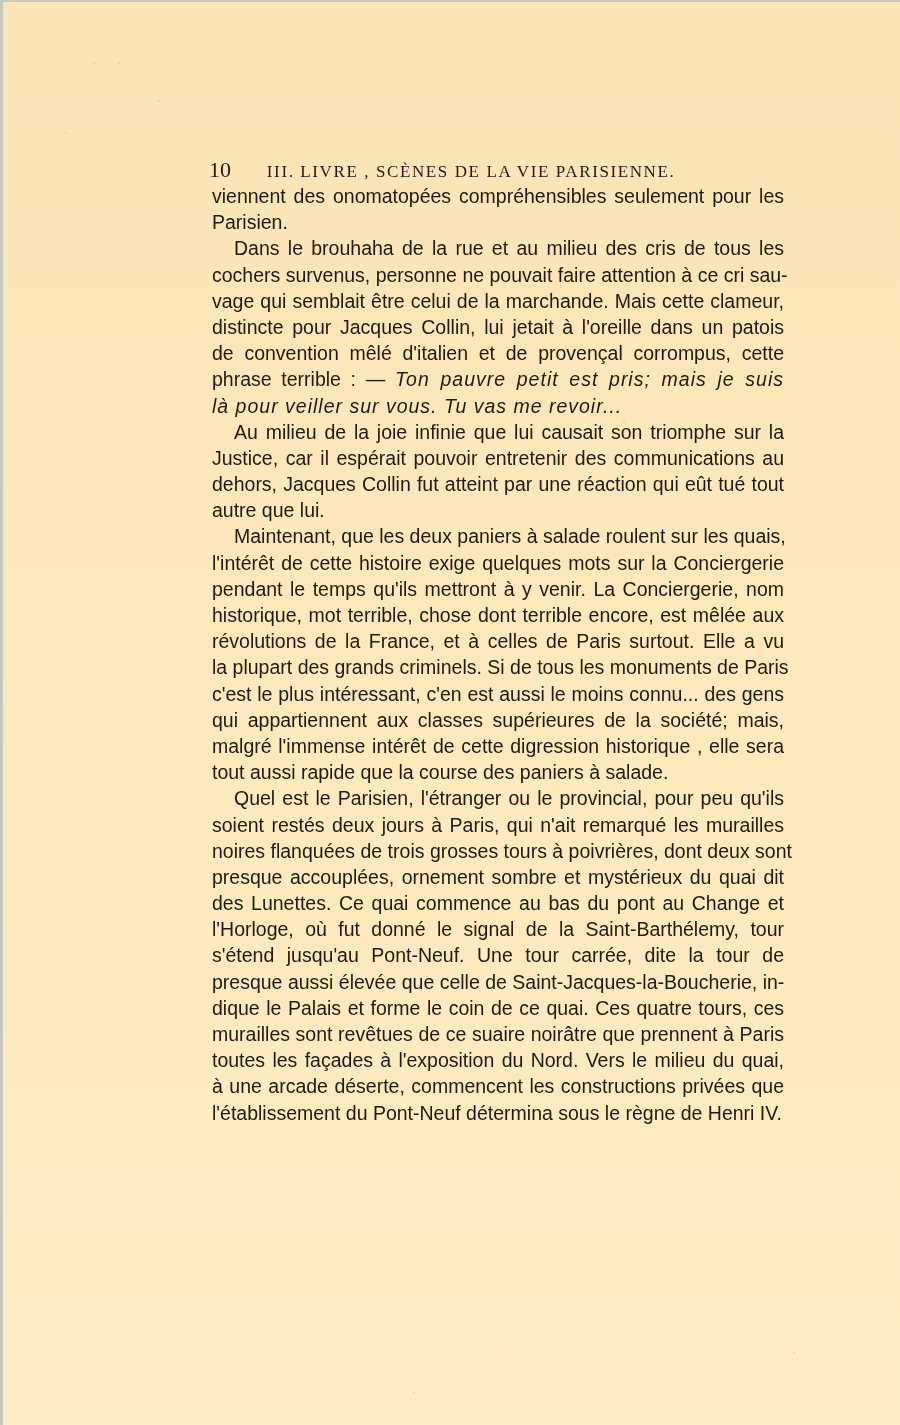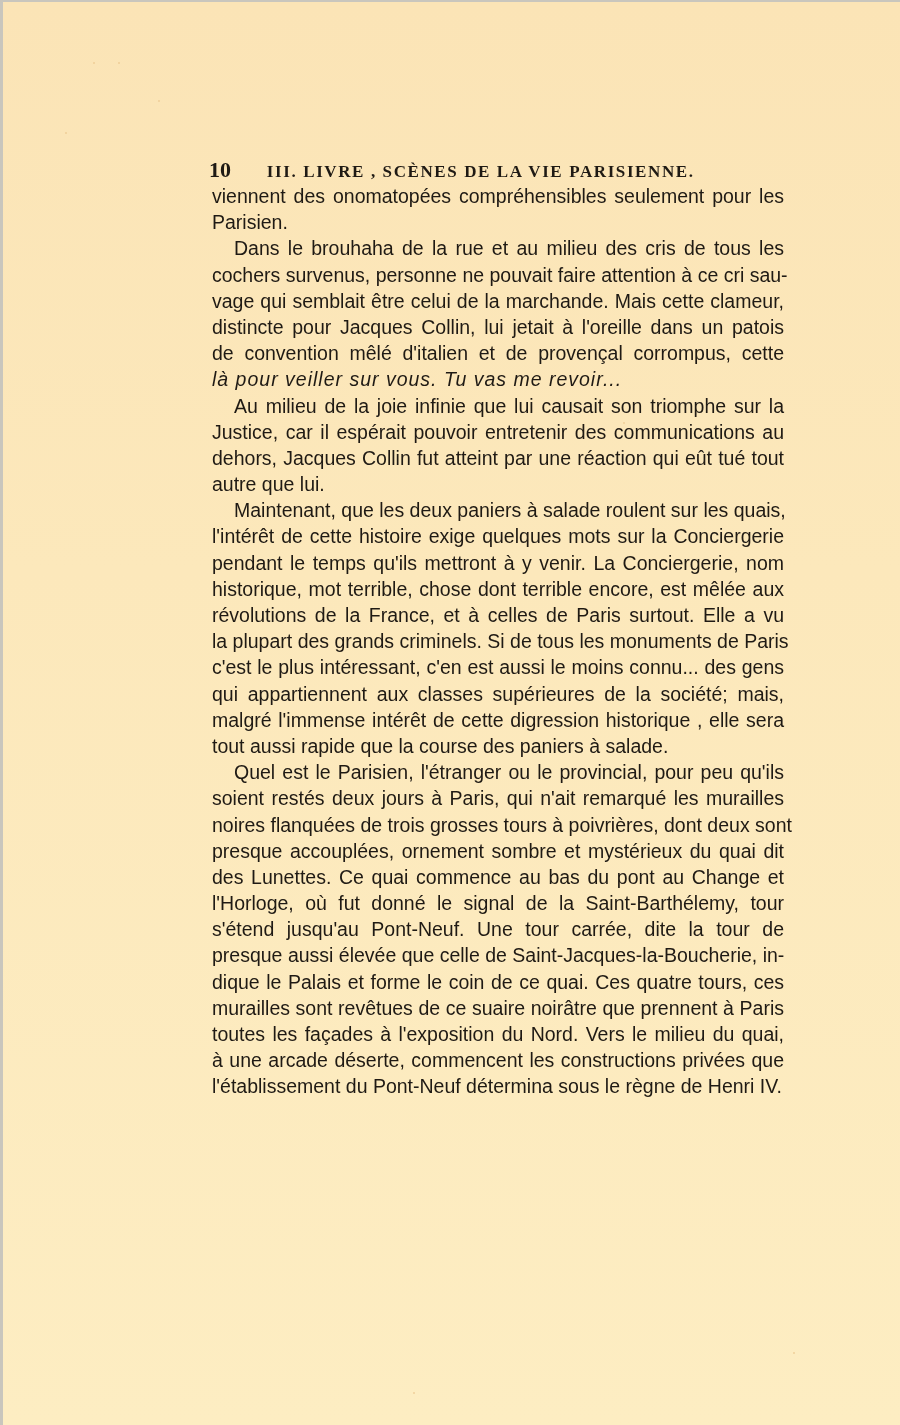--- a/index.html
+++ b/index.html
@@ -8,21 +8,21 @@
     background: #c9c6bd;
     font-family: "DejaVu Serif", "Liberation Serif", serif;
   }
   .page {
     position: absolute; left: 3px; top: 2px; width: 897px; height: 1423px;
     background: linear-gradient(180deg, #fbe4b6 0%, #fce8bb 40%, #fdedc2 100%);
   }
   .speck { position: absolute; width: 2px; height: 2px; background: #e9c48c; border-radius: 50%; opacity: .7; }
   .header {
     position: absolute; left: 206px; top: 155px; width: 580px;
-    font-family: "Liberation Serif", serif; font-weight: bold;
+    font-family: "Liberation Serif", serif; font-weight: normal;
     color: #1f1a14; font-size: 17px; letter-spacing: 1.6px;
     white-space: nowrap;
   }
   .header .pno { font-size: 22px; letter-spacing: 0; margin-right: 30px; }
   .body-text {
     position: absolute; left: 209px; top: 181px; width: 572px;
     font-family: Liberation Sans, sans-serif;
     color: #1f1a14; font-size: 19.5px; line-height: 26.2px;
     font-stretch: condensed;
   }
@@ -52,20 +52,21 @@
       <div>
         <span class="line"><span>viennent des onomatopées compréhensibles seulement pour les</span></span>
         <span class="line last"><span>Parisien.</span></span>
       </div>
       <div>
         <span class="line indent"><span>Dans le brouhaha de la rue et au milieu des cris de tous les</span></span>
         <span class="line"><span>cochers survenus, personne ne pouvait faire attention à ce cri sau-</span></span>
         <span class="line"><span>vage qui semblait être celui de la marchande. Mais cette clameur,</span></span>
         <span class="line"><span>distincte pour Jacques Collin, lui jetait à l'oreille dans un patois</span></span>
         <span class="line"><span>de convention mêlé d'italien et de provençal corrompus, cette</span></span>
+        <span class="line"><span>phrase terrible : — </span><span class="it">Ton pauvre petit est pris; mais je suis</span></span>
         <span class="line last"><span class="it">là pour veiller sur vous. Tu vas me revoir...</span></span>
       </div>
       <div>
         <span class="line indent"><span>Au milieu de la joie infinie que lui causait son triomphe sur la</span></span>
         <span class="line"><span>Justice, car il espérait pouvoir entretenir des communications au</span></span>
         <span class="line"><span>dehors, Jacques Collin fut atteint par une réaction qui eût tué tout</span></span>
         <span class="line last"><span>autre que lui.</span></span>
       </div>
       <div>
         <span class="line indent"><span>Maintenant, que les deux paniers à salade roulent sur les quais,</span></span>

